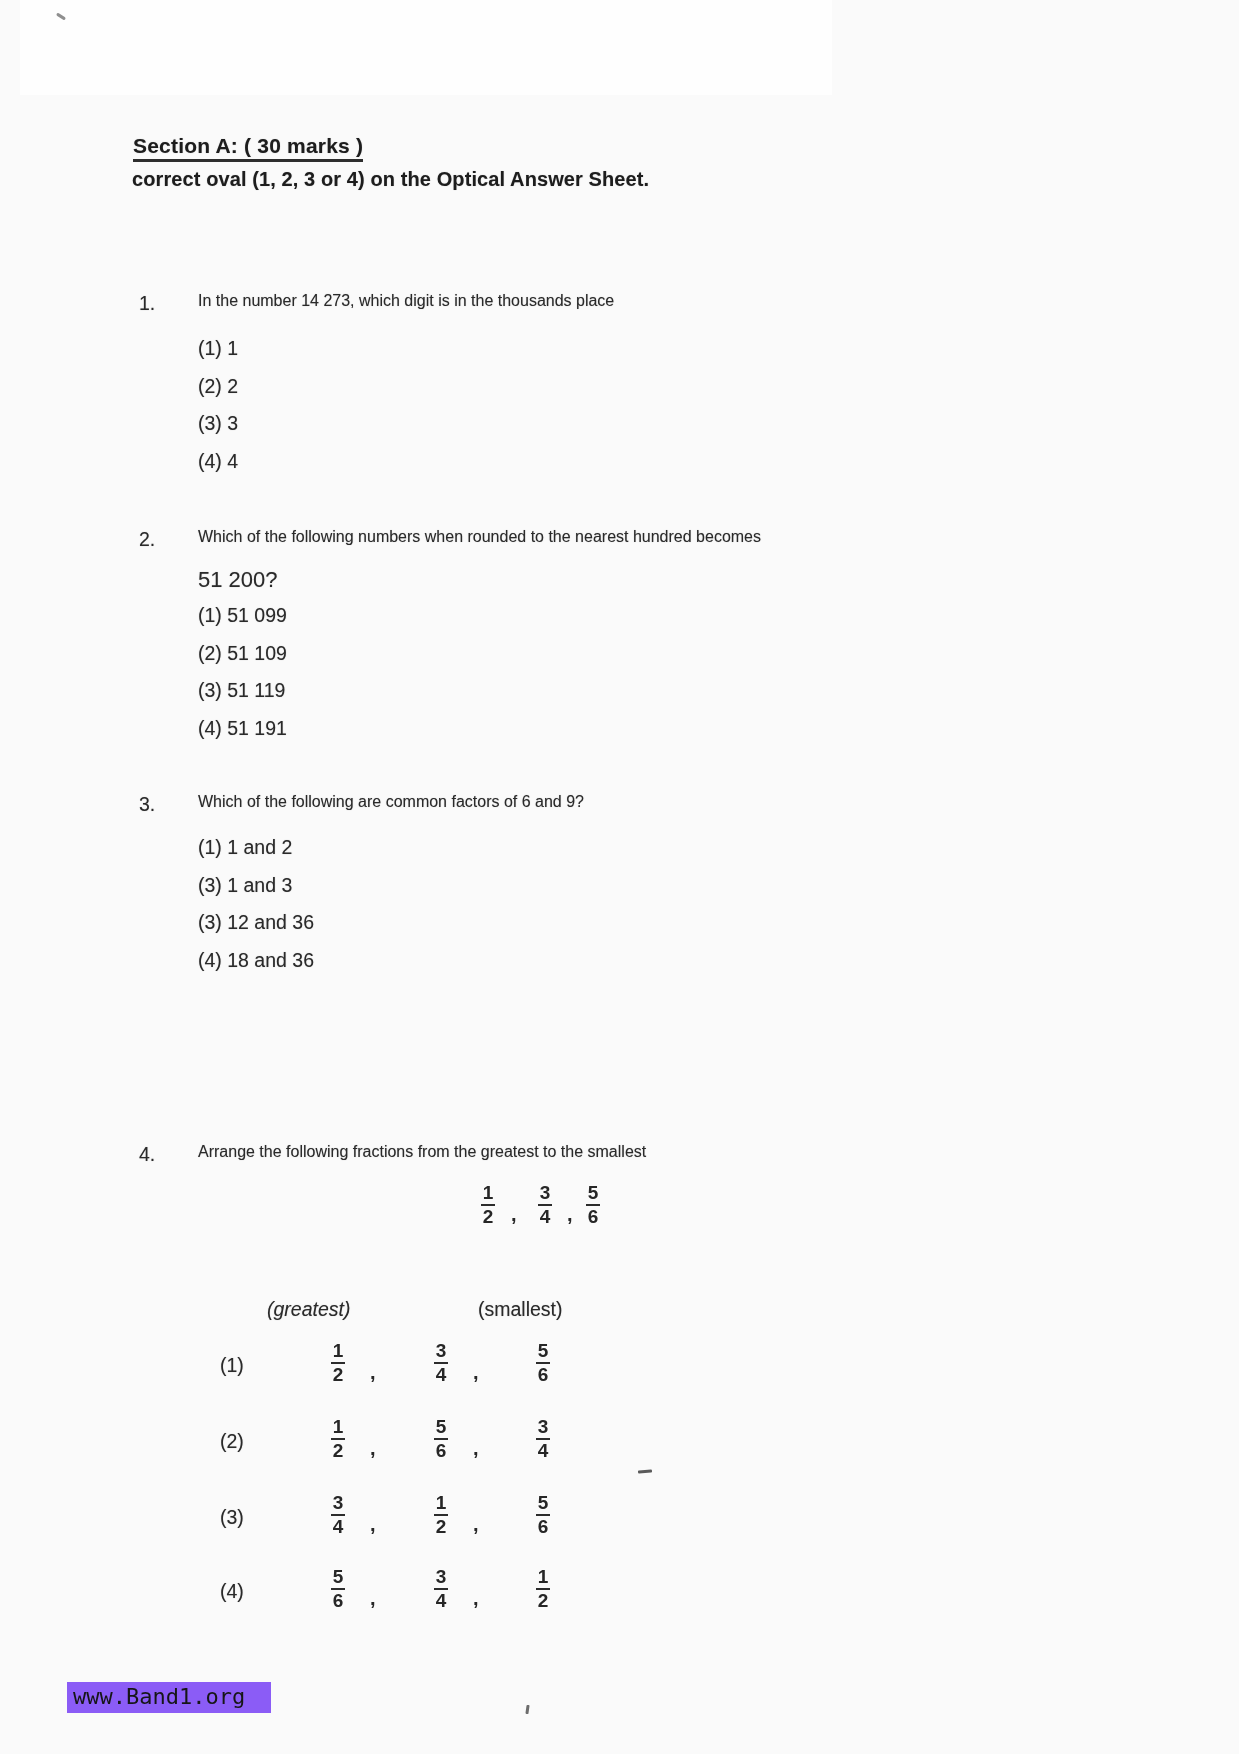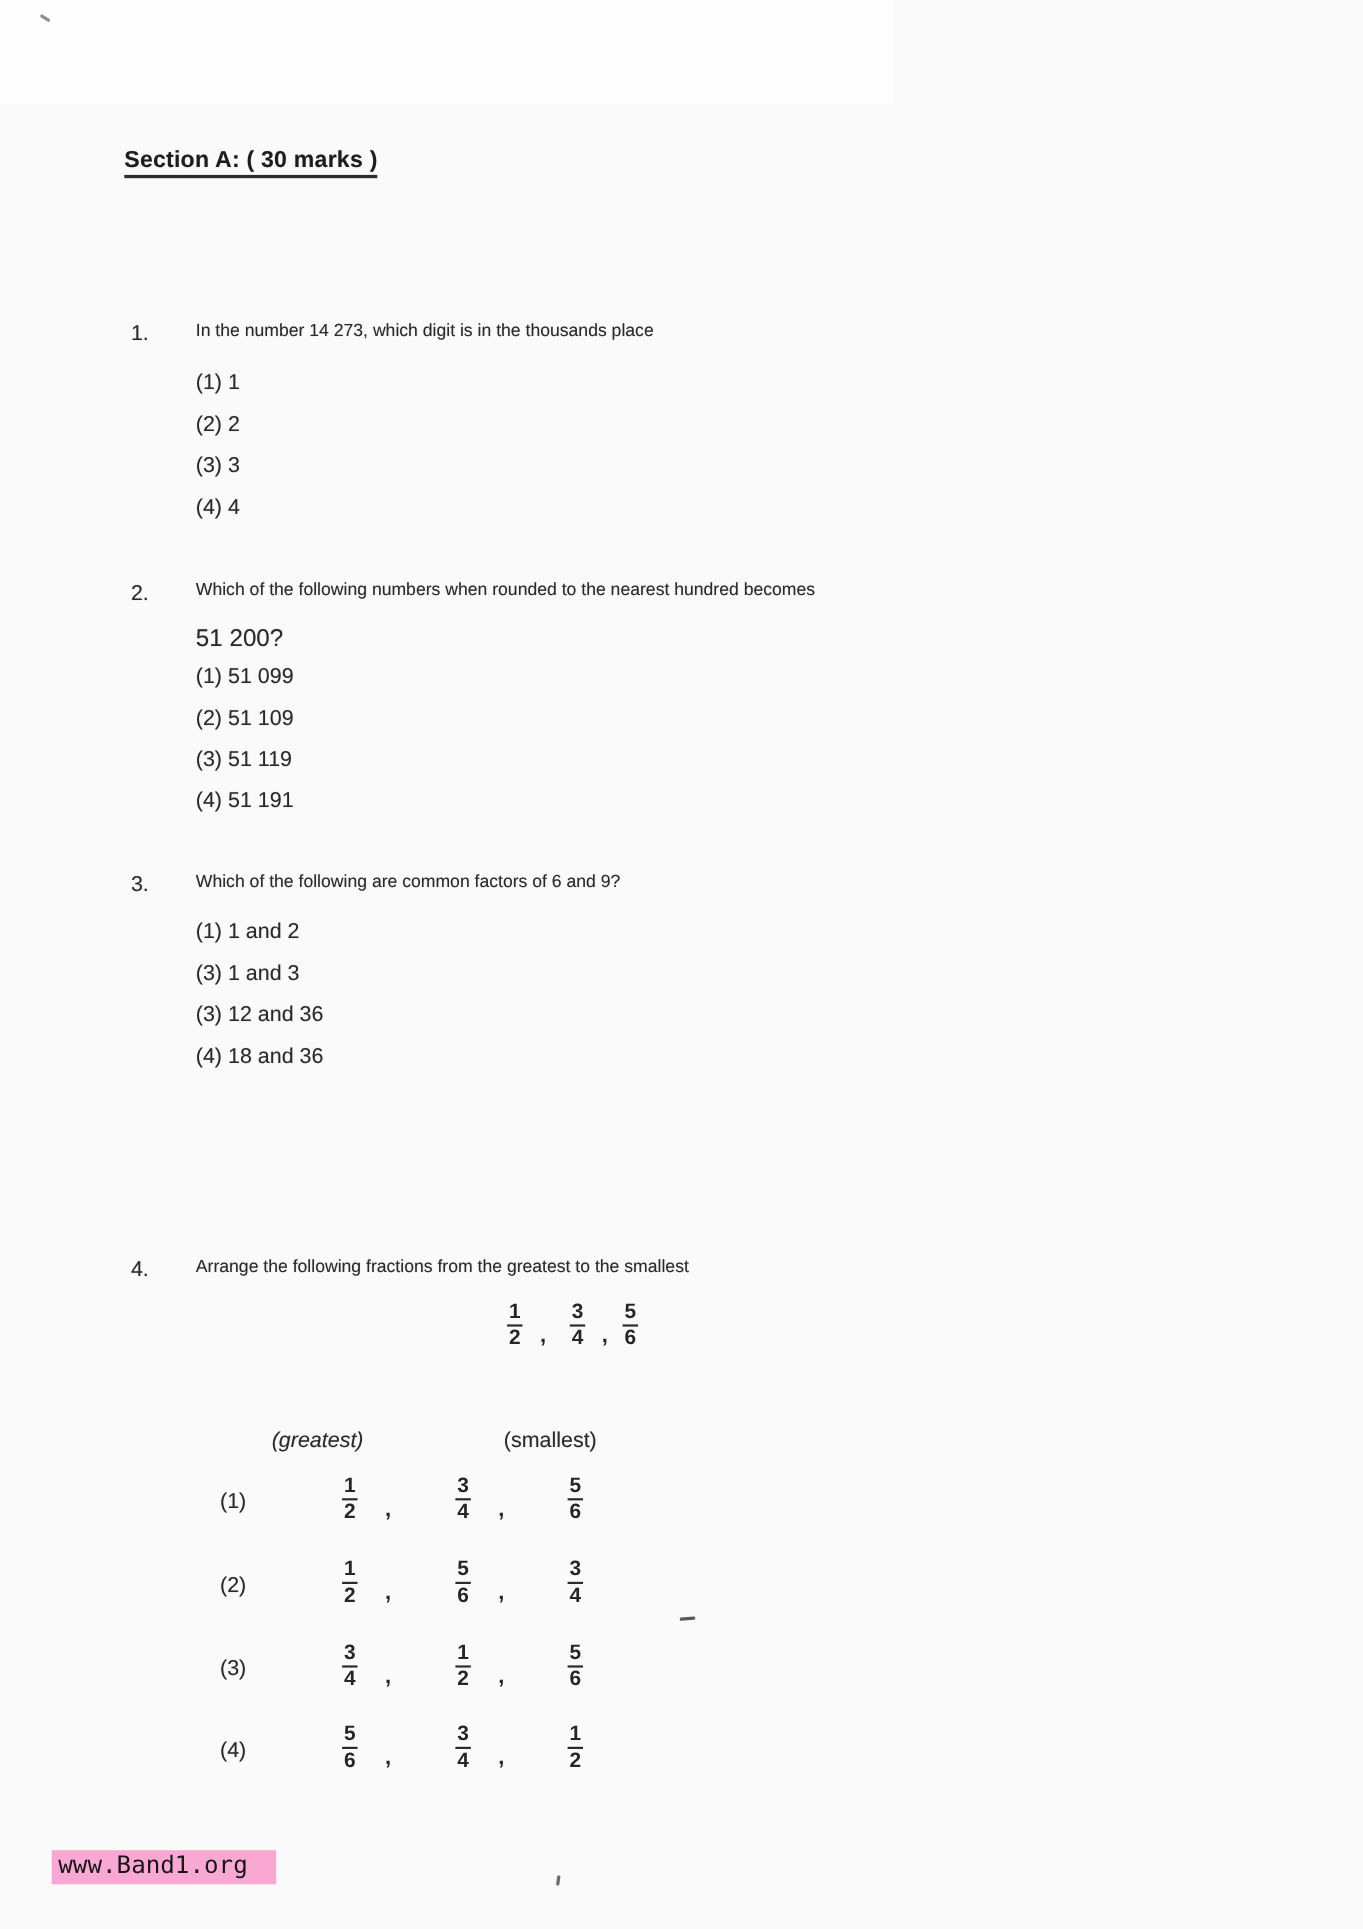--- a/index.html
+++ b/index.html
@@ -2,21 +2,21 @@
 <html><head>
 <meta charset="utf-8">
 <style>
   html,body{margin:0;padding:0;}
   body{
     width:1239px;height:1754px;position:relative;
     background:#fafafa;
     font-family:"Liberation Sans",sans-serif;
     color:#2a2a2a;overflow:hidden;
   }
-  .page{position:absolute;inset:0;}
+  .page{position:absolute;inset:0;margin-left:20px;}
   .bright-band{position:absolute;left:0;top:0;width:812px;height:95px;background:#fefefe;}
   .txt{ text-shadow:0 0 1px rgba(50,50,50,0.35); }
 
   
   .section-title{
     position:absolute;left:113px;top:134px;
     font-size:21px;font-weight:bold;color:#1d1d1d;
     border-bottom:3px solid #2e2e2e;padding-bottom:1px;letter-spacing:.2px;
   }
   .instructions{
@@ -55,38 +55,39 @@
   .frac-row .rf0{position:absolute;left:105px;top:0;}
   .frac-row .rf1{position:absolute;left:208px;top:0;}
   .frac-row .rf2{position:absolute;left:310px;top:0;}
   .frac-row .rc0{left:150px;top:20px;}
   .frac-row .rc1{left:253px;top:20px;}
 
   
   .footer{
     position:absolute;left:47px;top:1682px;
     font-family:"DejaVu Sans Mono",monospace;font-size:22px;color:#161616;
-    background:#f9a8d4;padding:2px 26px 4px 6px;
+    background:#8b5cf6;padding:2px 26px 4px 6px;
   }
 
   
   .mark-topleft{position:absolute;left:36px;top:15px;width:10px;height:3px;background:#8f8f8f;transform:rotate(32deg);border-radius:2px;}
   .mark-dash{position:absolute;left:618px;top:1470px;width:14px;height:3px;background:#5a5a5a;border-radius:1px;transform:rotate(-4deg);}
   .mark-bottom{position:absolute;left:506px;top:1705px;width:3px;height:9px;background:#6d6d6d;transform:rotate(8deg);border-radius:1px;}
 </style>
 </head>
 <body>
 
 <div class="page">
   <div class="bright-band"></div>
   <div class="mark-topleft"></div>
 
   <div class="section-title txt">Section A: ( 30 marks )</div>
 
   <div class="instructions">
+    <div class="txt">correct oval (1, 2, 3 or 4) on the Optical Answer Sheet.</div>
   </div>
 
   <div class="question" style="top:292px;">
     <div class="q-num txt">1.</div>
     <div class="q-text txt">In the number 14 273, which digit is in the thousands place</div>
     <div class="q-options" style="top:45px;">
       <div class="opt txt">(1) 1</div>
       <div class="opt txt">(2) 2</div>
       <div class="opt txt">(3) 3</div>
       <div class="opt txt">(4) 4</div>

